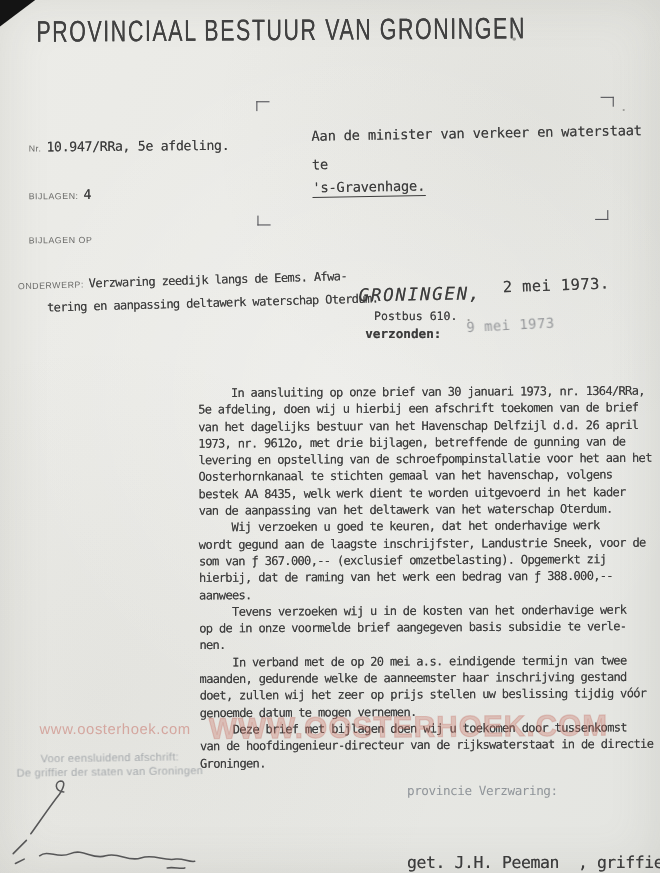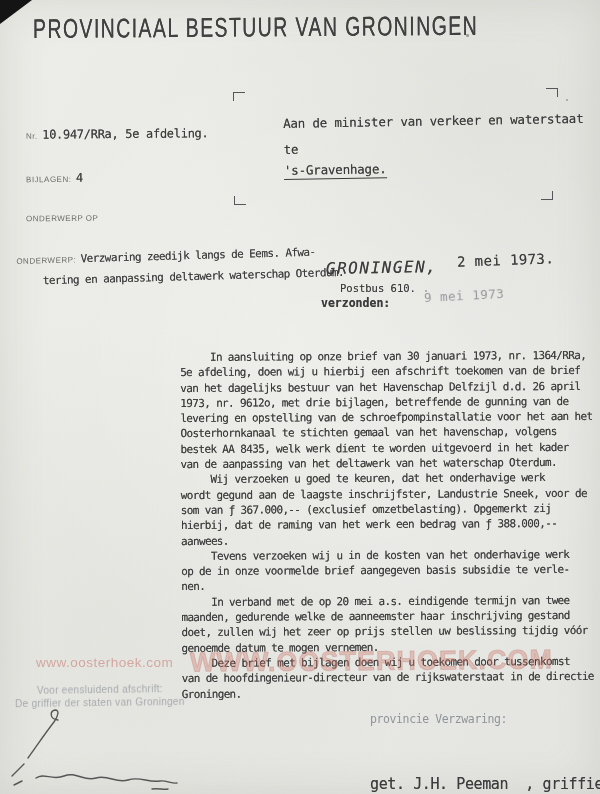--- a/index.html
+++ b/index.html
@@ -62,42 +62,42 @@
   <div class="abs" style="left:26px;top:124px;transform:rotate(-0.5deg);">
     <span class="label">Nr.</span>
     <span class="mono" style="font-size:12px;letter-spacing:-0.3px;">10.947/RRa, 5e afdeling.</span>
   </div>
 
   <div class="abs" style="left:26px;top:168px;transform:rotate(-0.5deg);">
     <span class="label">BIJLAGEN:</span>
     <span class="mono" style="font-size:12px;">4</span>
   </div>
 
-  <div class="abs label" style="left:26px;top:214px;transform:rotate(-0.5deg);">ONDERWERP OP</div>
+  <div class="abs label" style="left:26px;top:214px;transform:rotate(-0.5deg);">BIJLAGEN OP</div>
 
   <div class="abs" style="left:16px;top:250px;transform:rotate(-1.6deg);transform-origin:left top;">
     <div>
       <span class="label">ONDERWERP:</span>
       <span class="mono subject">Verzwaring zeedijk langs de Eems. Afwa-</span>
     </div>
     <div style="margin-left:26px;margin-top:3px;">
       <span class="mono subject">tering en aanpassing deltawerk waterschap Oterdum.</span>
     </div>
   </div>
 
   <div class="abs" style="left:283px;top:116px;transform:rotate(-1deg);transform-origin:left top;">
     <div class="mono addr">Aan de minister van verkeer en waterstaat</div>
     <div class="mono addr" style="margin-top:11px;">te</div>
     <div class="mono addr underline" style="margin-top:6px;display:inline-block;">'s-Gravenhage.</div>
   </div>
 
   <div class="abs mono" style="left:326px;top:258px;font-size:16px;font-style:italic;letter-spacing:1.5px;transform:rotate(-1deg);">GRONINGEN,</div>
   <div class="abs mono" style="left:457px;top:252px;font-size:14px;letter-spacing:0.4px;transform:rotate(-2deg);">2 mei 1973.</div>
   <div class="abs mono" style="left:340px;top:282px;font-size:10.5px;">Postbus 610.</div>
-  <div class="abs mono" style="left:321px;top:296px;font-size:11.5px;font-weight:bold;">verzonden:</div>
+  <div class="abs mono" style="left:332px;top:296px;font-size:11.5px;font-weight:bold;">verzonden:</div>
   <div class="abs stamp-date" style="left:424px;top:288px;">9 mei 1973</div>
 
   <div class="abs" style="left:180px;top:350px;width:420px;transform:rotate(-0.3deg);transform-origin:left top;">
     <div class="mono pre body-line">     In aansluiting op onze brief van 30 januari 1973, nr. 1364/RRa,</div>
     <div class="mono pre body-line">5e afdeling, doen wij u hierbij een afschrift toekomen van de brief</div>
     <div class="mono pre body-line">van het dagelijks bestuur van het Havenschap Delfzijl d.d. 26 april</div>
     <div class="mono pre body-line">1973, nr. 9612o, met drie bijlagen, betreffende de gunning van de</div>
     <div class="mono pre body-line">levering en opstelling van de schroefpompinstallatie voor het aan het</div>
     <div class="mono pre body-line">Oosterhornkanaal te stichten gemaal van het havenschap, volgens</div>
     <div class="mono pre body-line">bestek AA 8435, welk werk dient te worden uitgevoerd in het kader</div>

